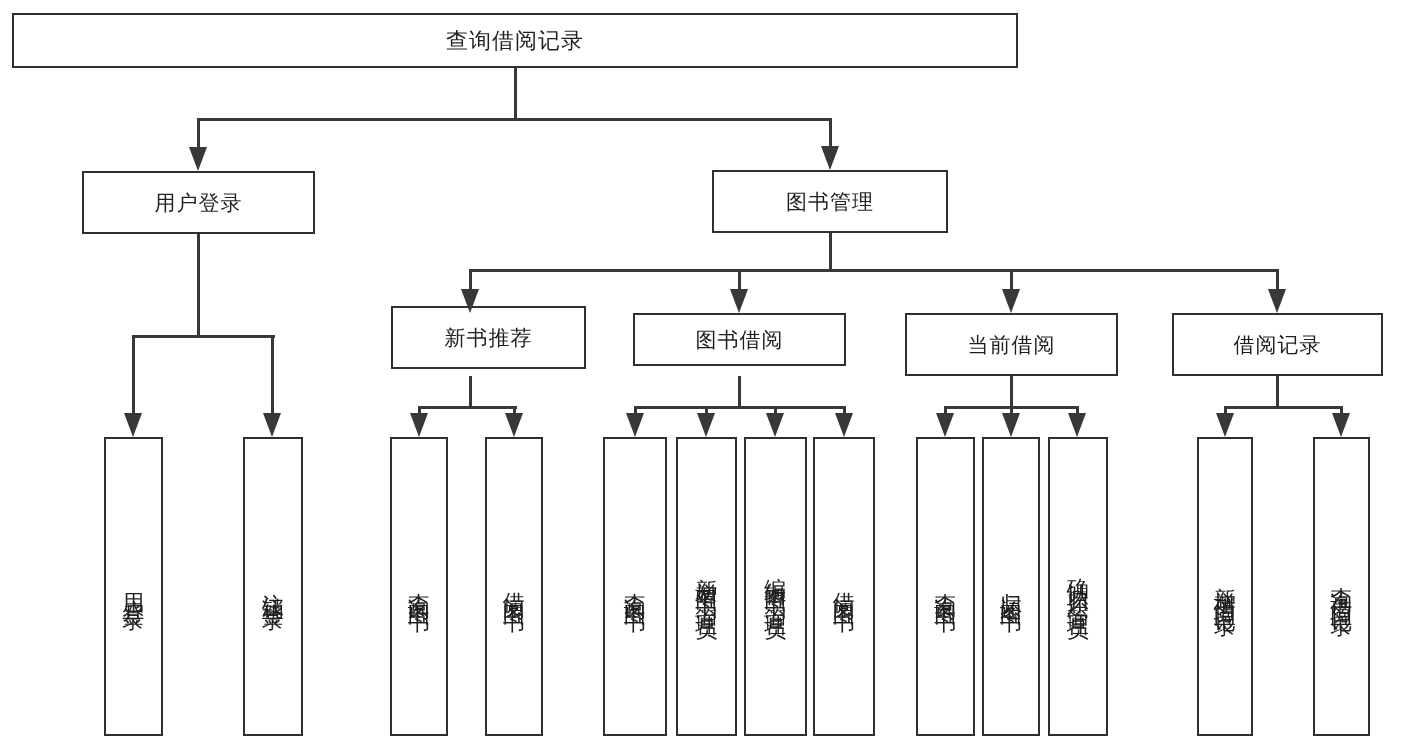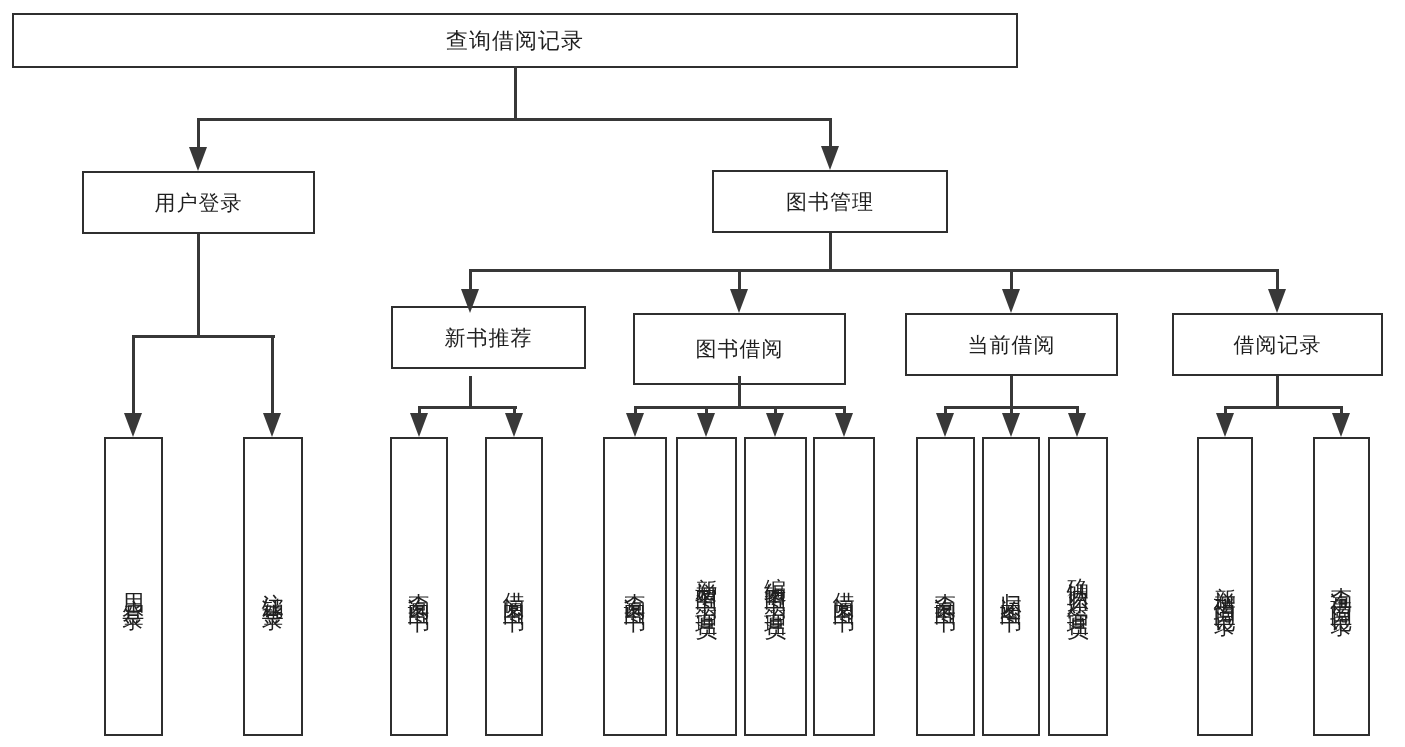--- a/index.html
+++ b/index.html
@@ -69,21 +69,21 @@
 <div class="canvas">
 
   <div class="node" style="left:12px;top:13px;width:1006px;height:55px;font-size:22px;">查询借阅记录</div>
 
   <div class="node" style="left:82px;top:171px;width:233px;height:63px;">用户登录</div>
 
   <div class="node" style="left:712px;top:170px;width:236px;height:63px;">图书管理</div>
 
   <div class="node" style="left:363px;top:306px;width:195px;height:63px;margin-left:28px;">新书推荐</div>
 
-  <div class="node" style="left:633px;top:313px;width:213px;height:72px;">图书借阅</div>
+  <div class="node" style="left:633px;top:313px;width:213px;height:53px;">图书借阅</div>
 
   <div class="node" style="left:905px;top:313px;width:213px;height:63px;">当前借阅</div>
 
   <div class="node" style="left:1172px;top:313px;width:211px;height:63px;">借阅记录</div>
 
   <div class="leaf" style="left:104px;width:59px;">
     <span>用户登录</span>
   </div>
   <div class="leaf" style="left:243px;width:60px;">
     <span>注销登录</span>

